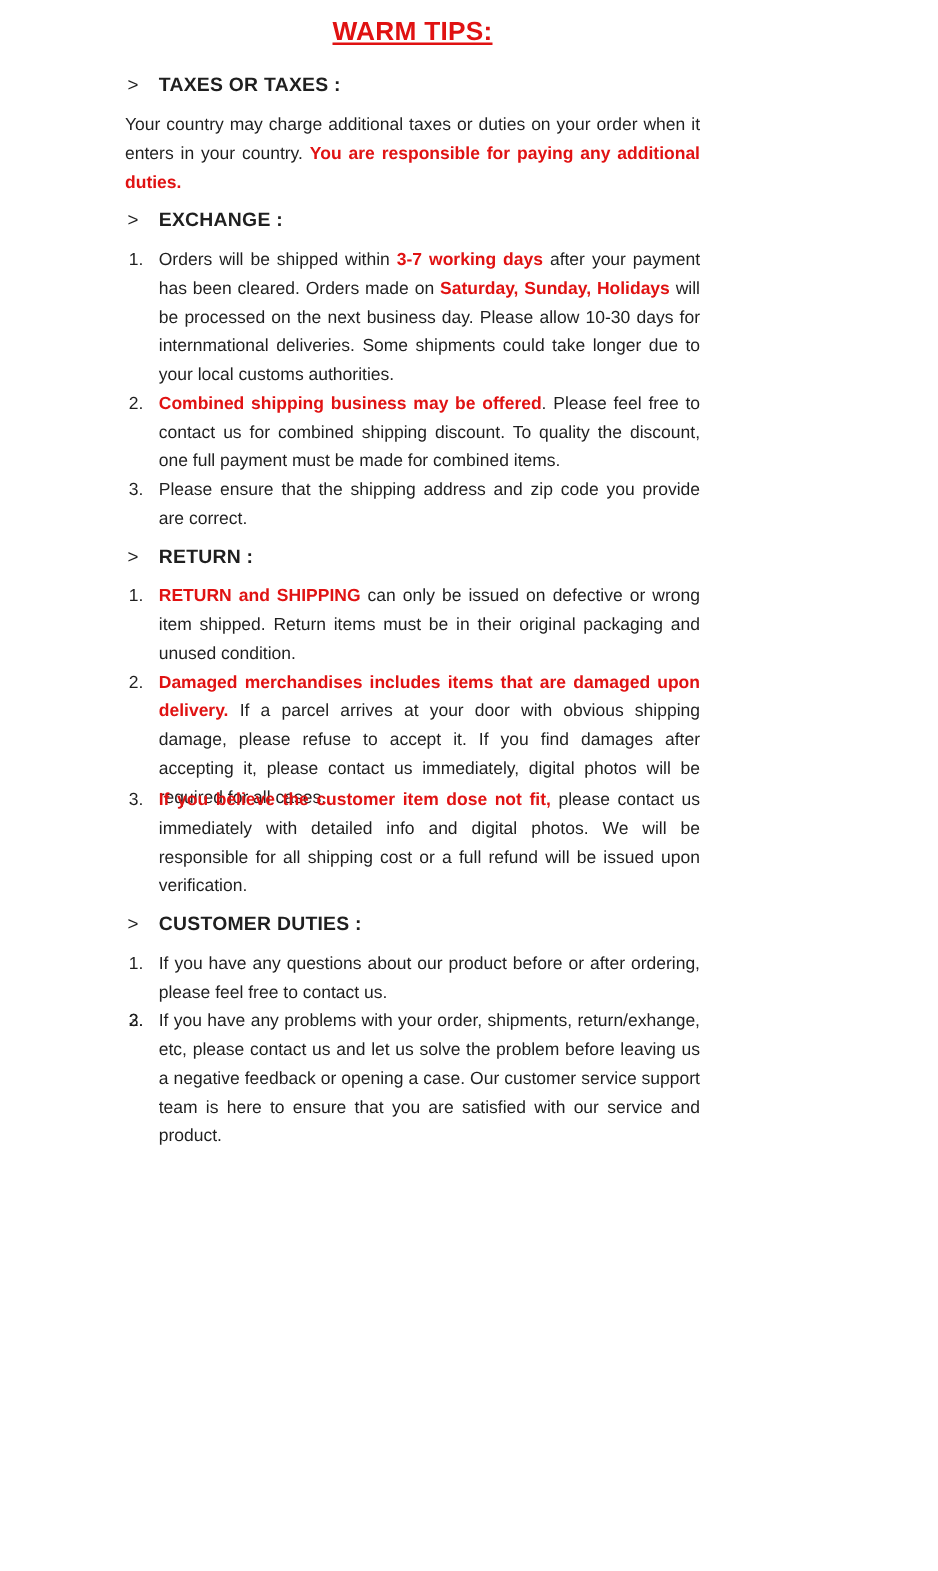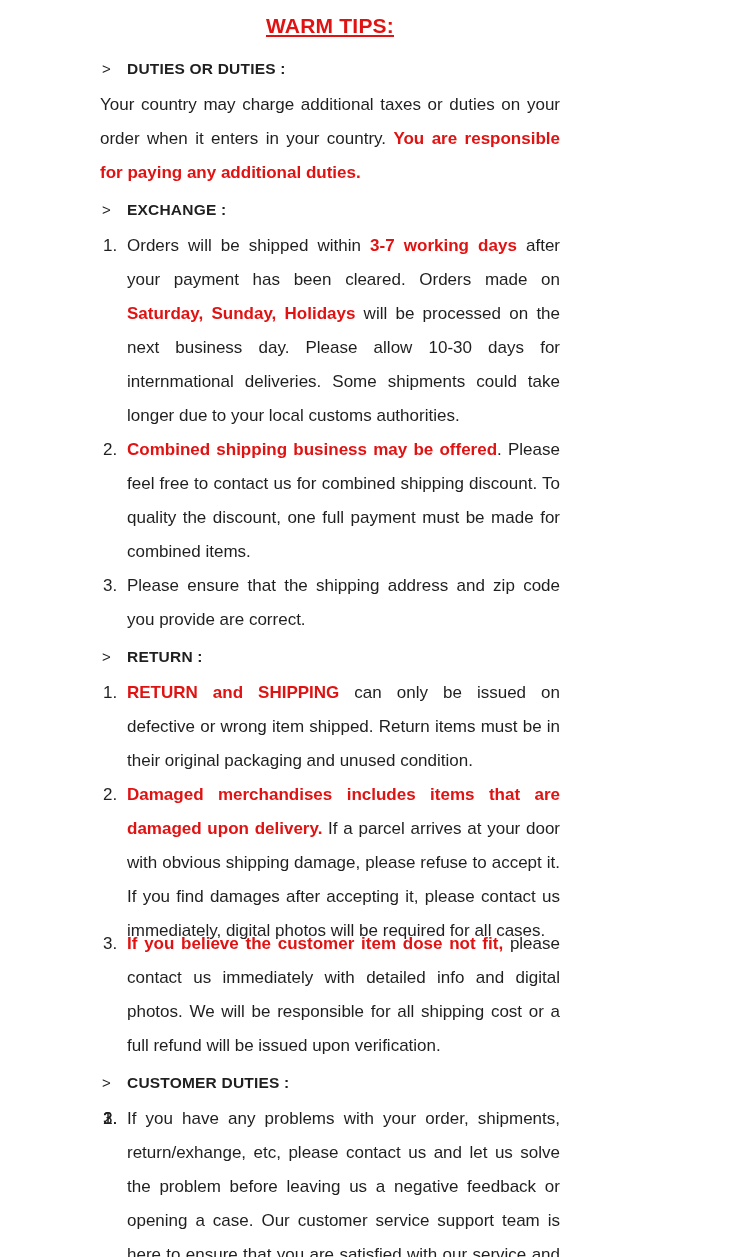--- a/index.html
+++ b/index.html
@@ -42,22 +42,22 @@
     position: absolute;
     left: 2px;
     top: 0;
     font-weight: 400;
     font-size: 15px;
     letter-spacing: 0;
   }
   .item {
     position: relative;
     padding-left: 27px;
-    font-size: 17px;
-    line-height: 34px;
+    font-size: 14px;
+    line-height: 23px;
     text-align: justify;
   }
   .item .marker {
     position: absolute;
     left: 3px;
     top: 0;
   }
   .item.plain {
     padding-left: 0;
   }
@@ -70,36 +70,36 @@
   }
 </style>
 </head>
 <body>
 
 <div class="page" style="--accent: #e01212; color: rgb(31, 31, 31);">
   <div class="content">
     <h1 class="title">WARM TIPS:</h1>
     <div id="sections">
         <section>
-          <div class="section-head"><span class="bullet">&gt;</span><span>DUTIES OR DUTIES :</span></div>
+          <div class="section-head"><span class="bullet">&gt;</span><span>TAXES OR TAXES :</span></div>
           <div class="item plain"><span>Your country may charge additional taxes or duties on your order when it enters in your country. </span><span class="red">You are responsible for paying any additional duties.</span></div>
         </section>
         <section>
           <div class="section-head"><span class="bullet">&gt;</span><span>EXCHANGE :</span></div>
           <div class="item"><span class="marker">1.</span><span>Orders will be shipped within </span><span class="red">3-7 working days</span><span> after your payment has been cleared. Orders made on </span><span class="red">Saturday, Sunday, Holidays</span><span> will be processed on the next business day. Please allow 10-30 days for internmational deliveries. Some shipments could take longer due to your local customs authorities.</span></div>
           <div class="item"><span class="marker">2.</span><span class="red">Combined shipping business may be offered</span><span>. Please feel free to contact us for combined shipping discount. To quality the discount, one full payment must be made for combined items.</span></div>
           <div class="item"><span class="marker">3.</span><span>Please ensure that the shipping address and zip code you provide are correct.</span></div>
         </section>
         <section>
           <div class="section-head"><span class="bullet">&gt;</span><span>RETURN :</span></div>
           <div class="item"><span class="marker">1.</span><span class="red">RETURN and SHIPPING</span><span> can only be issued on defective or wrong item shipped. Return items must be in their original packaging and unused condition.</span></div>
           <div class="item"><span class="marker">2.</span><span class="red">Damaged merchandises includes items that are damaged upon delivery.</span><span> If a parcel arrives at your door with obvious shipping damage, please refuse to accept it. If you find damages after accepting it, please contact us immediately, digital photos will be required for all cases.</span></div>
           <div class="item tight"><span class="marker">3.</span><span class="red">If you believe the customer item dose not fit,</span><span> please contact us immediately with detailed info and digital photos. We will be responsible for all shipping cost or a full refund will be issued upon verification.</span></div>
         </section>
         <section>
           <div class="section-head"><span class="bullet">&gt;</span><span>CUSTOMER DUTIES :</span></div>
-          <div class="item"><span class="marker">1.</span></div>
+          <div class="item"><span class="marker">1.</span><span>If you have any questions about our product before or after ordering, please feel free to contact us.</span></div>
           <div class="item"><span class="marker">2.</span></div>
           <div class="item"><span class="marker">3.</span><span>If you have any problems with your order, shipments, return/exhange, etc, please contact us and let us solve the problem before leaving us a negative feedback or opening a case. Our customer service support team is here to ensure that you are satisfied with our service and product.</span></div>
         </section>
       </div>
   </div>
 </div>
 
 </body></html>

